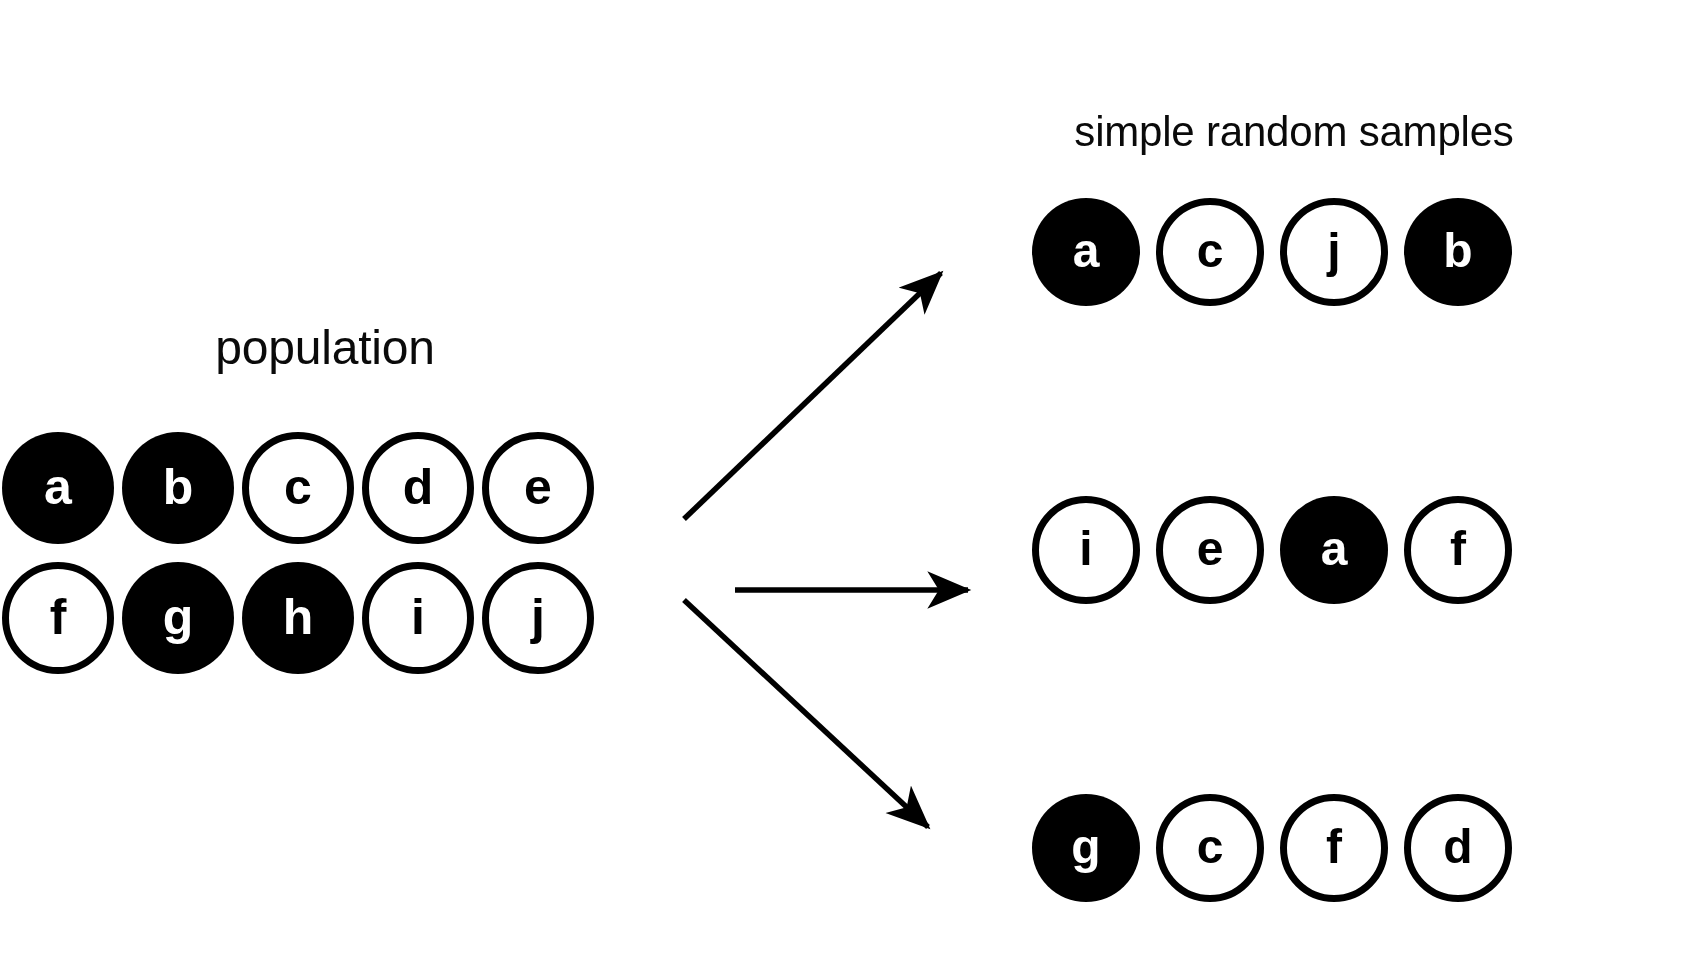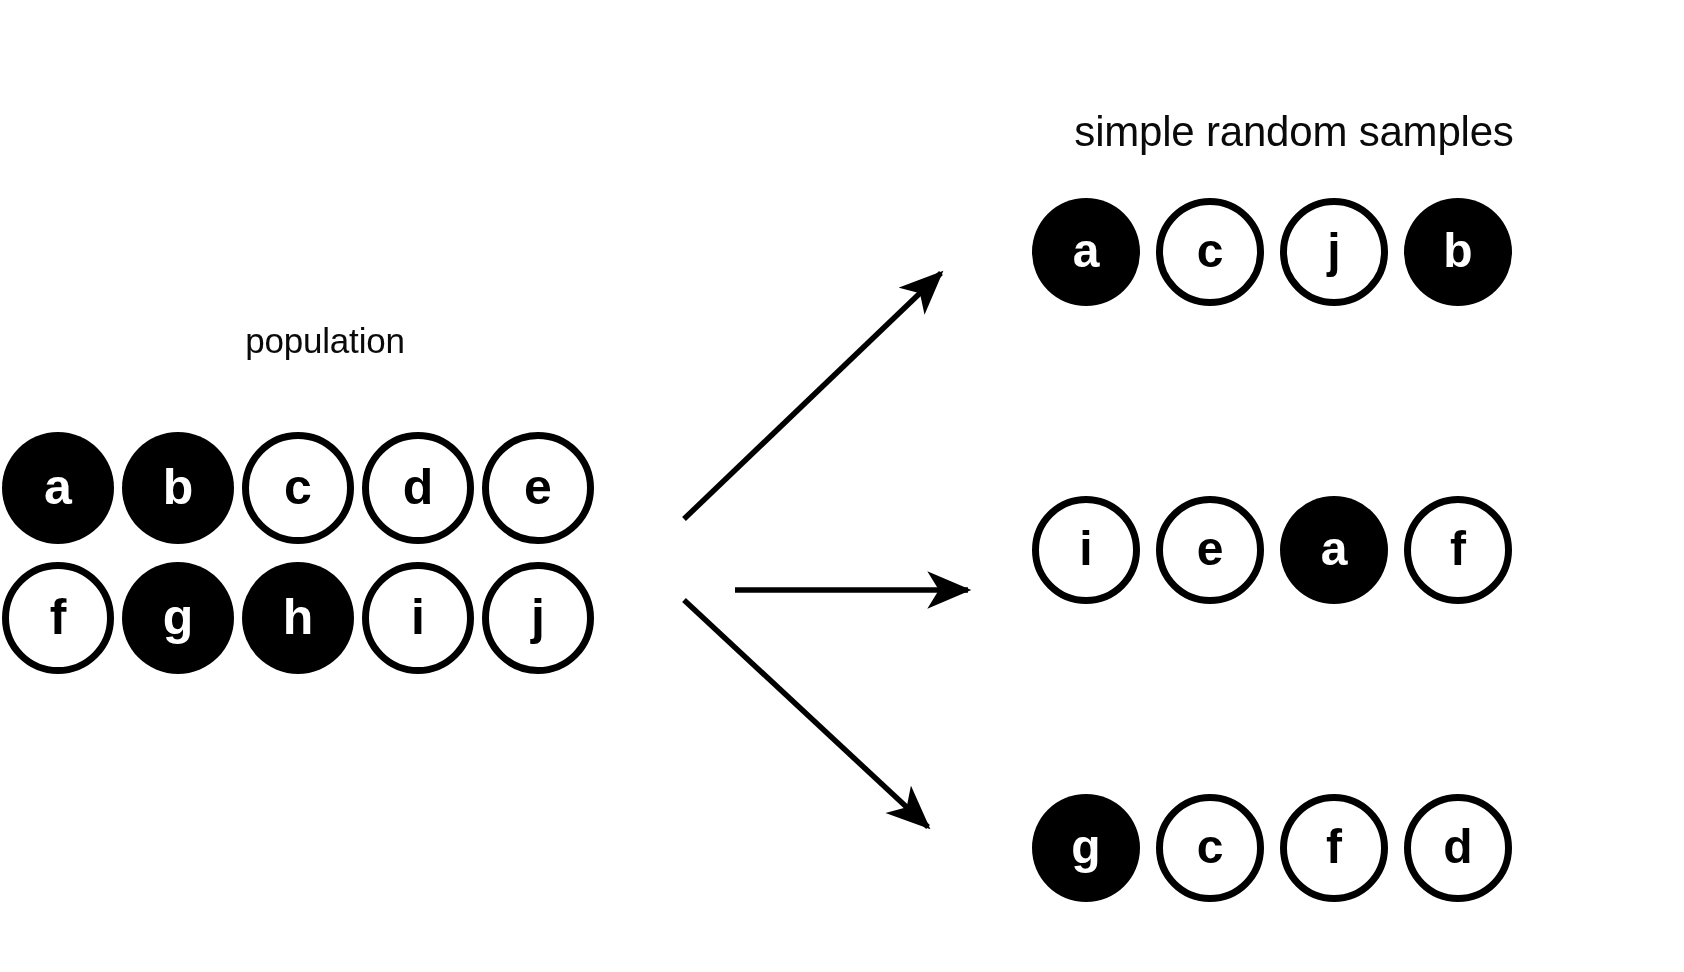--- a/index.html
+++ b/index.html
@@ -35,21 +35,21 @@
     width: 724px;
     font-size: 42px;
   }
   #samples-title .line {
     display: block;
   }
   #population-label {
     left: 120px;
     top: 320px;
     width: 410px;
-    font-size: 35px;
+    font-size: 48px;
   }
 
   
   .circle {
     position: absolute;
     box-sizing: border-box;
     border-radius: 50%;
     display: flex;
     align-items: center;
     justify-content: center;

